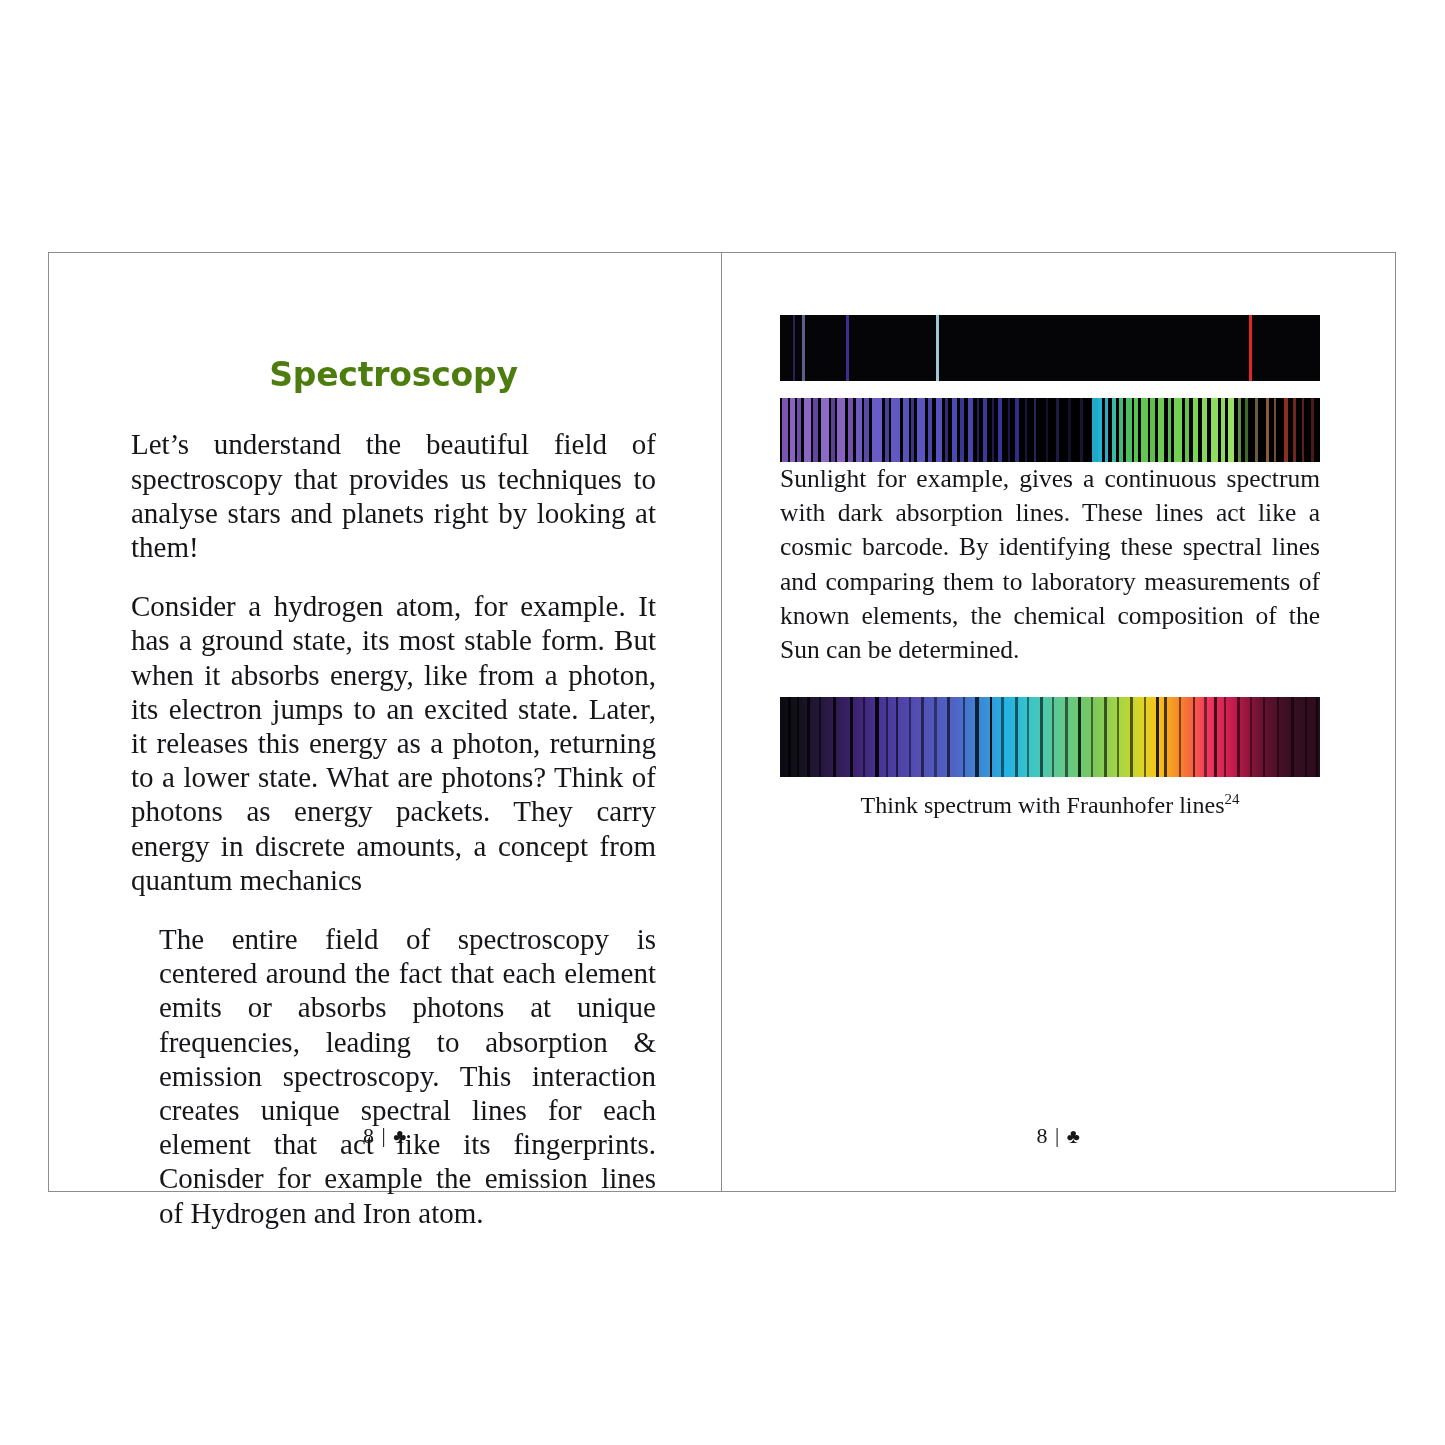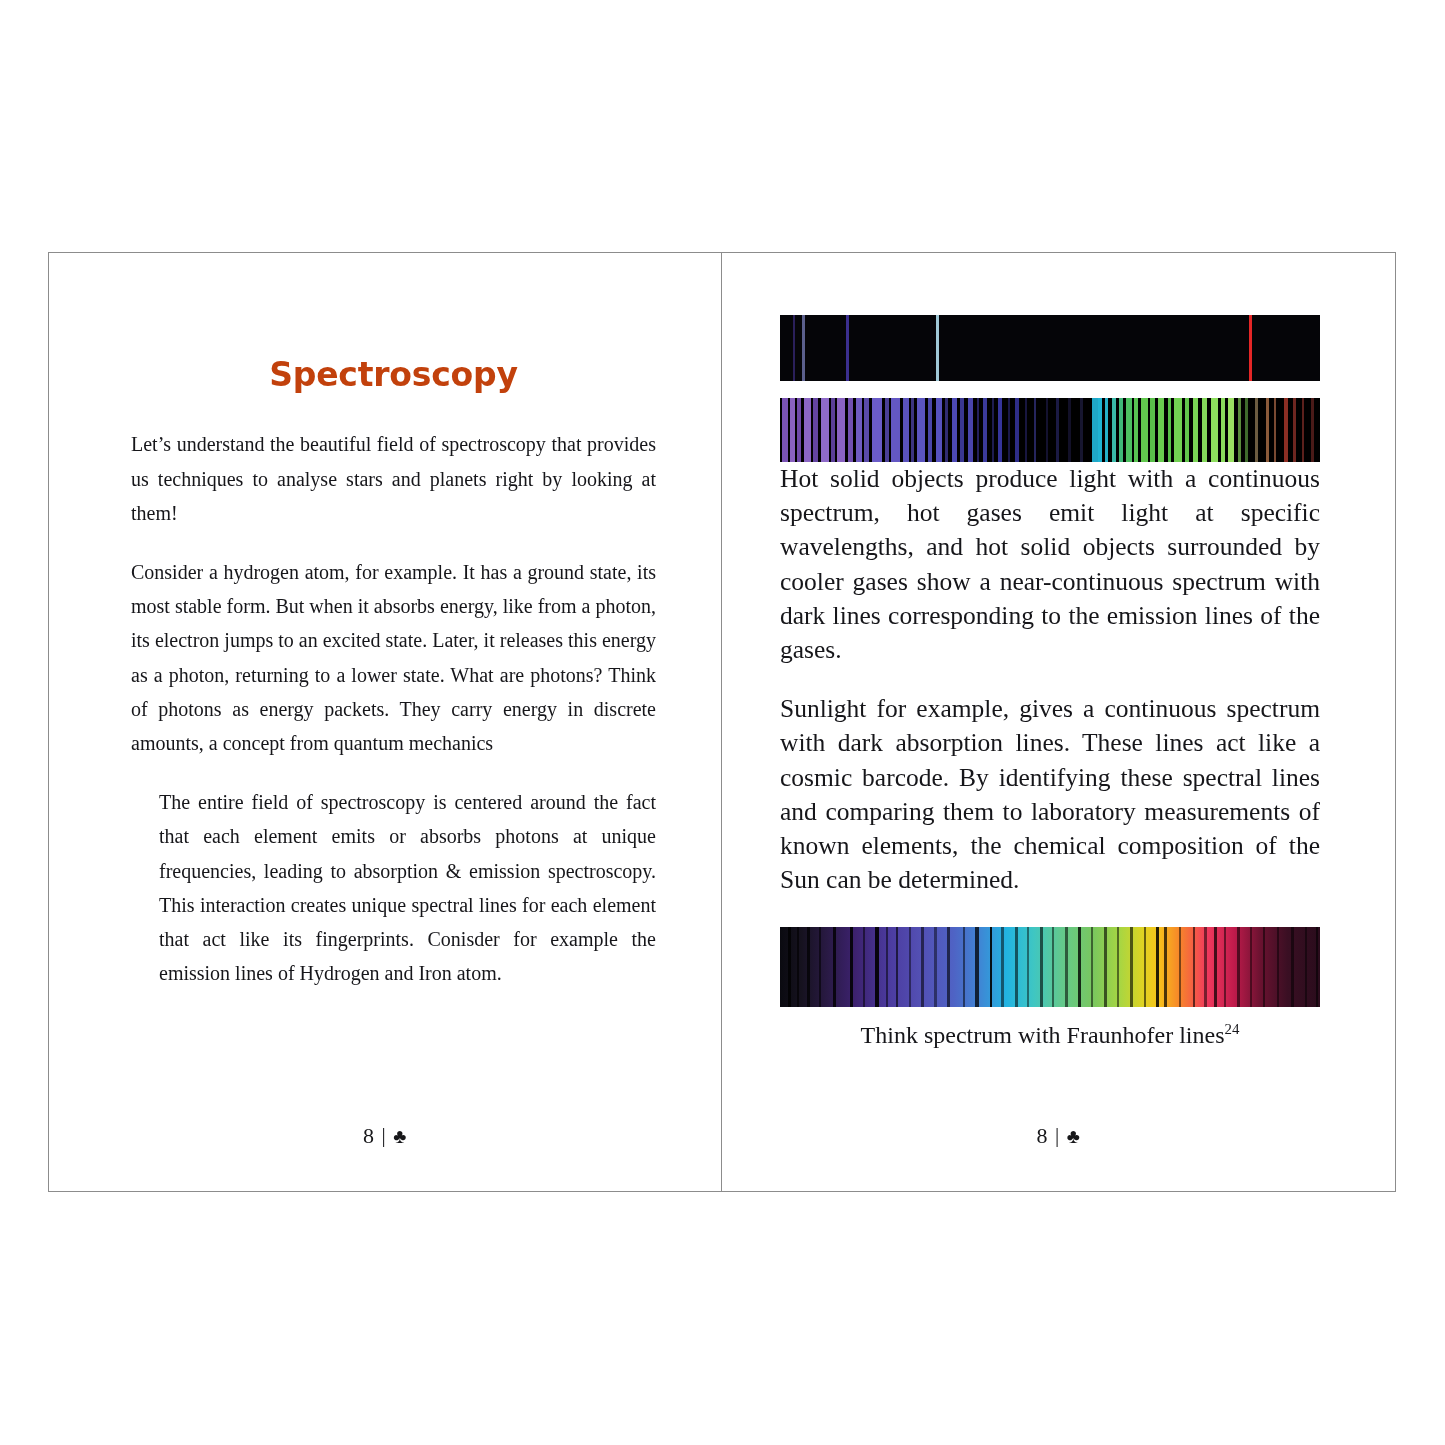--- a/index.html
+++ b/index.html
@@ -50,26 +50,26 @@
   }
 
   h1.chapter-title {
     font-family: "DejaVu Sans", "Liberation Sans", sans-serif;
     font-weight: 700;
     font-size: 33px;
     line-height: 1.1;
     letter-spacing: -0.2px;
     margin: 0 0 34px 0;
     text-align: center;
-    color: #c2410c;
+    color: #4d7c0f;
   }
 
   p.body {
     margin: 0 0 25px 0;
-    font-size: 20px;
+    font-size: 29px;
     line-height: 34.2px;
     text-align: justify;
     text-justify: inter-word;
     color: #16161a;
     hyphens: manual;
   }
   p.body:last-child { margin-bottom: 0; margin-left: 28px; }
 
   .folio {
     position: absolute;
@@ -226,21 +226,20 @@
               <div class="line" style="left: 88%; width: 0.5%; background: rgb(107, 91, 64);"></div>
               <div class="line" style="left: 90%; width: 0.6%; background: rgb(138, 90, 58);"></div>
               <div class="line" style="left: 91.4%; width: 0.5%; background: rgb(122, 74, 50);"></div>
               <div class="line" style="left: 93.4%; width: 0.7%; background: rgb(140, 46, 36);"></div>
               <div class="line" style="left: 95%; width: 0.5%; background: rgb(110, 38, 32);"></div>
               <div class="line" style="left: 96.6%; width: 0.5%; background: rgb(92, 32, 28);"></div>
               <div class="line" style="left: 98.4%; width: 0.5%; background: rgb(74, 26, 24);"></div>
             </div>
         </figure>
 
-        <p class="body">Hot solid objects produce light with a continuous spectrum, hot gases emit light at specific wavelengths, and hot solid objects surrounded by cooler gases show a near-continuous spectrum with dark lines corresponding to the emission lines of the gases.</p>
 
         <p class="body">Sunlight for example, gives a continuous spectrum with dark absorption lines. These lines act like a cosmic barcode. By identifying these spectral lines and comparing them to laboratory measurements of known elements, the chemical composition of the Sun can be determined.</p>
 
         <figure class="figure fig-bottom">
           <div class="strip solar" id="strip-solar" style="background: linear-gradient(to right, rgb(10, 10, 16) 0%, rgb(22, 18, 31) 4%, rgb(42, 26, 70) 9%, rgb(61, 34, 112) 14%, rgb(75, 58, 158) 20%, rgb(83, 80, 180) 26%, rgb(79, 98, 196) 32%, rgb(63, 134, 212) 37%, rgb(34, 180, 226) 42%, rgb(63, 198, 194) 47%, rgb(98, 201, 142) 52%, rgb(121, 199, 94) 58%, rgb(168, 214, 66) 63%, rgb(221, 212, 35) 67%, rgb(247, 196, 26) 70%, rgb(247, 133, 42) 74%, rgb(242, 58, 94) 79%, rgb(193, 27, 76) 84%, rgb(106, 18, 48) 89%, rgb(58, 15, 35) 94%, rgb(42, 12, 28) 100%);">
               <div class="line" style="left: 1.5%; width: 0.5%; background: rgb(0, 0, 0); opacity: 0.75;"></div>
               <div class="line" style="left: 3.2%; width: 0.4%; background: rgb(0, 0, 0); opacity: 0.6;"></div>
               <div class="line" style="left: 5%; width: 0.5%; background: rgb(0, 0, 0); opacity: 0.7;"></div>
               <div class="line" style="left: 7.2%; width: 0.4%; background: rgb(0, 0, 0); opacity: 0.55;"></div>
               <div class="line" style="left: 9.8%; width: 0.6%; background: rgb(0, 0, 0); opacity: 0.8;"></div>

